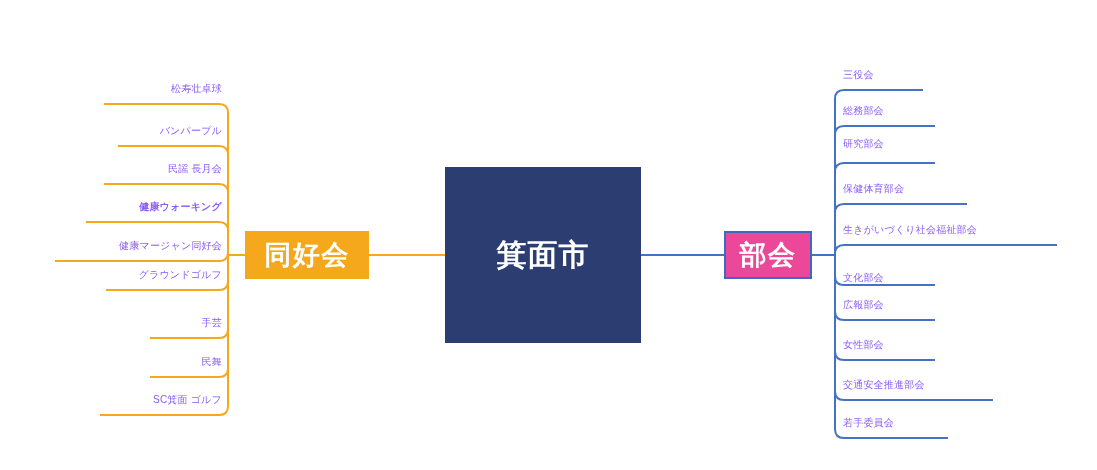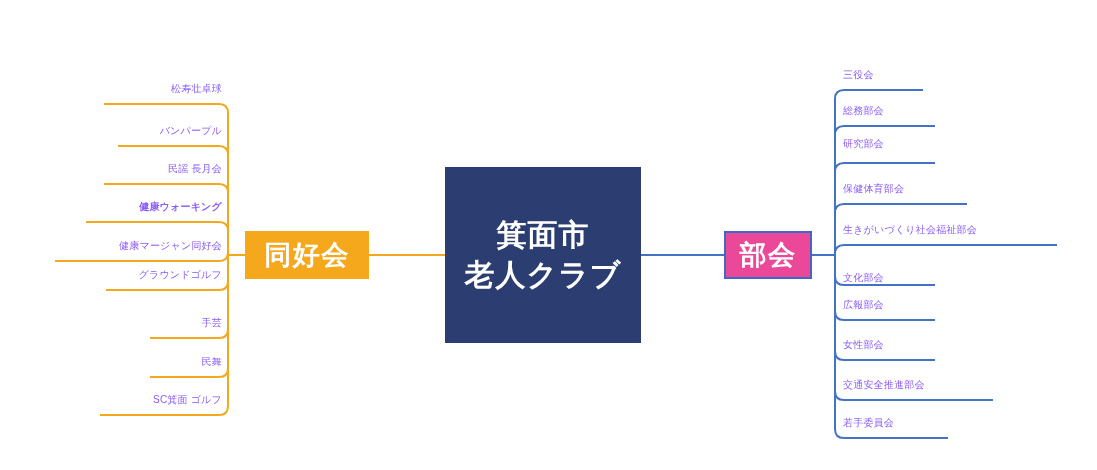--- a/index.html
+++ b/index.html
@@ -110,16 +110,15 @@
       <div class="leaf-label leaf-right" style="top: 300px; left: 843px; width: 92px;">広報部会</div>
       <div class="leaf-label leaf-right" style="top: 340px; left: 843px; width: 92px;">女性部会</div>
       <div class="leaf-label leaf-right" style="top: 380px; left: 843px; width: 150px;">交通安全推進部会</div>
       <div class="leaf-label leaf-right" style="top: 418px; left: 843px; width: 105px;">若手委員会</div>
     </div>
   <div id="nodes">
       <div class="node-box node-branch" style="left: 245px; top: 231px; width: 124px; height: 48px; background: rgb(245, 168, 28); color: rgb(255, 255, 255);">同好会</div>
       <div class="node-box node-branch" style="left: 724px; top: 231px; width: 88px; height: 48px; background: #ec4899; color: rgb(255, 255, 255); border: 2px solid rgb(63, 103, 200);">部会</div>
       <div class="node-box node-root" style="left: 445px; top: 167px; width: 196px; height: 176px; background: rgb(44, 62, 113); color: rgb(255, 255, 255);">
         <span>箕面市</span>
-        <span>老人クラブ</span>
       </div>
     </div>
 </div>
 
 </body></html>

